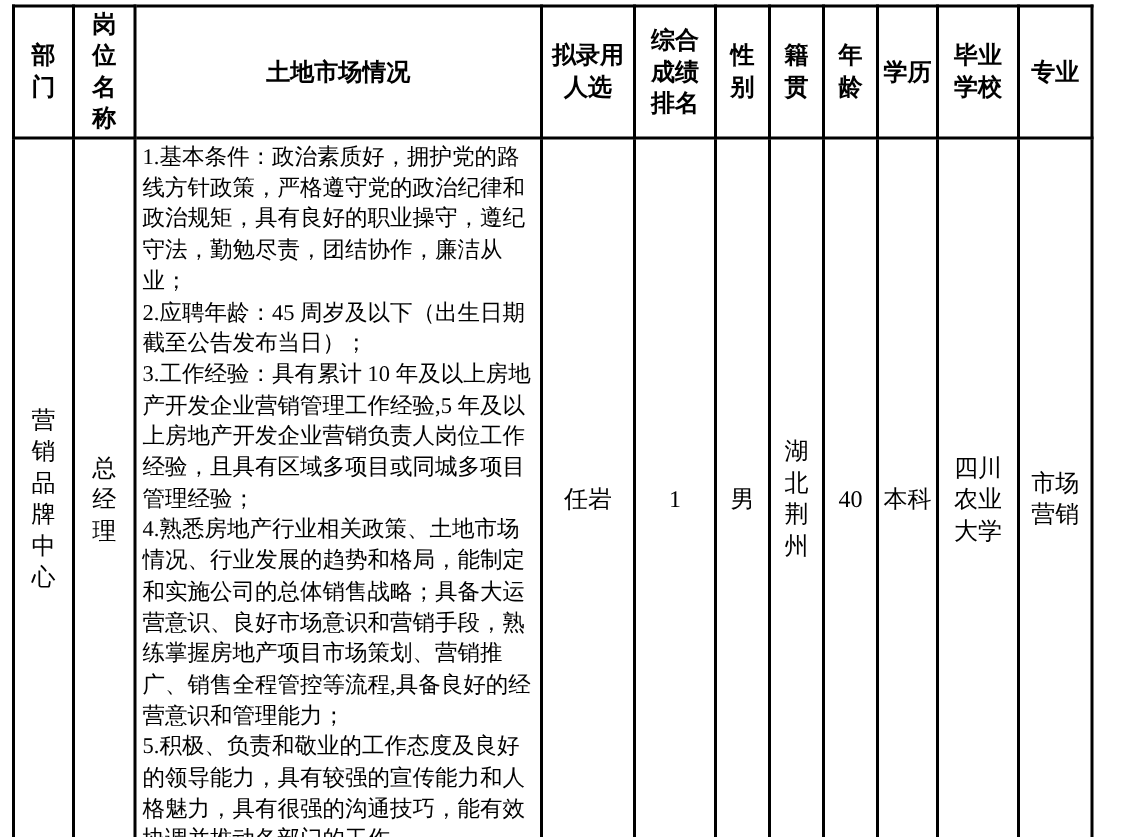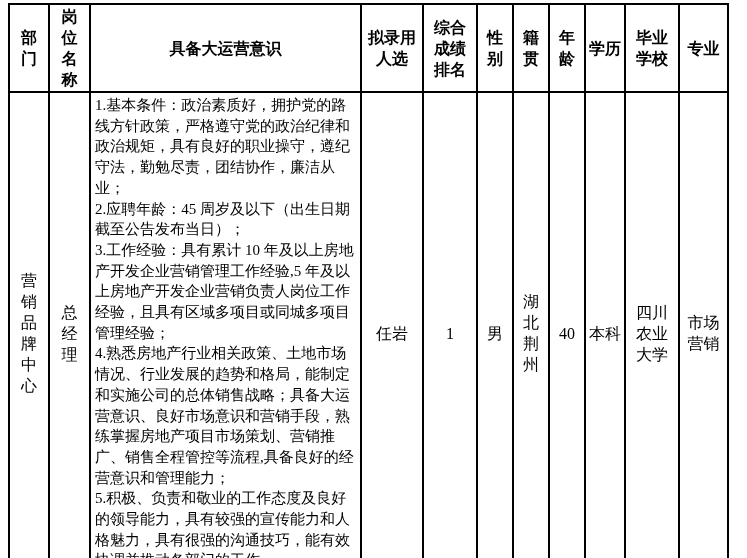--- a/index.html
+++ b/index.html
@@ -72,21 +72,21 @@
       <col style="width:49px">
     </colgroup>
     <thead>
       <tr>
         <th>部
 门</th>
         <th>岗
 位
 名
 称</th>
-        <th>具备大运营意识</th>
+        <th>土地市场情况</th>
         <th>拟录用
 人选</th>
         <th>综合
 成绩
 排名</th>
         <th>性
 别</th>
         <th>籍
 贯</th>
         <th>年

